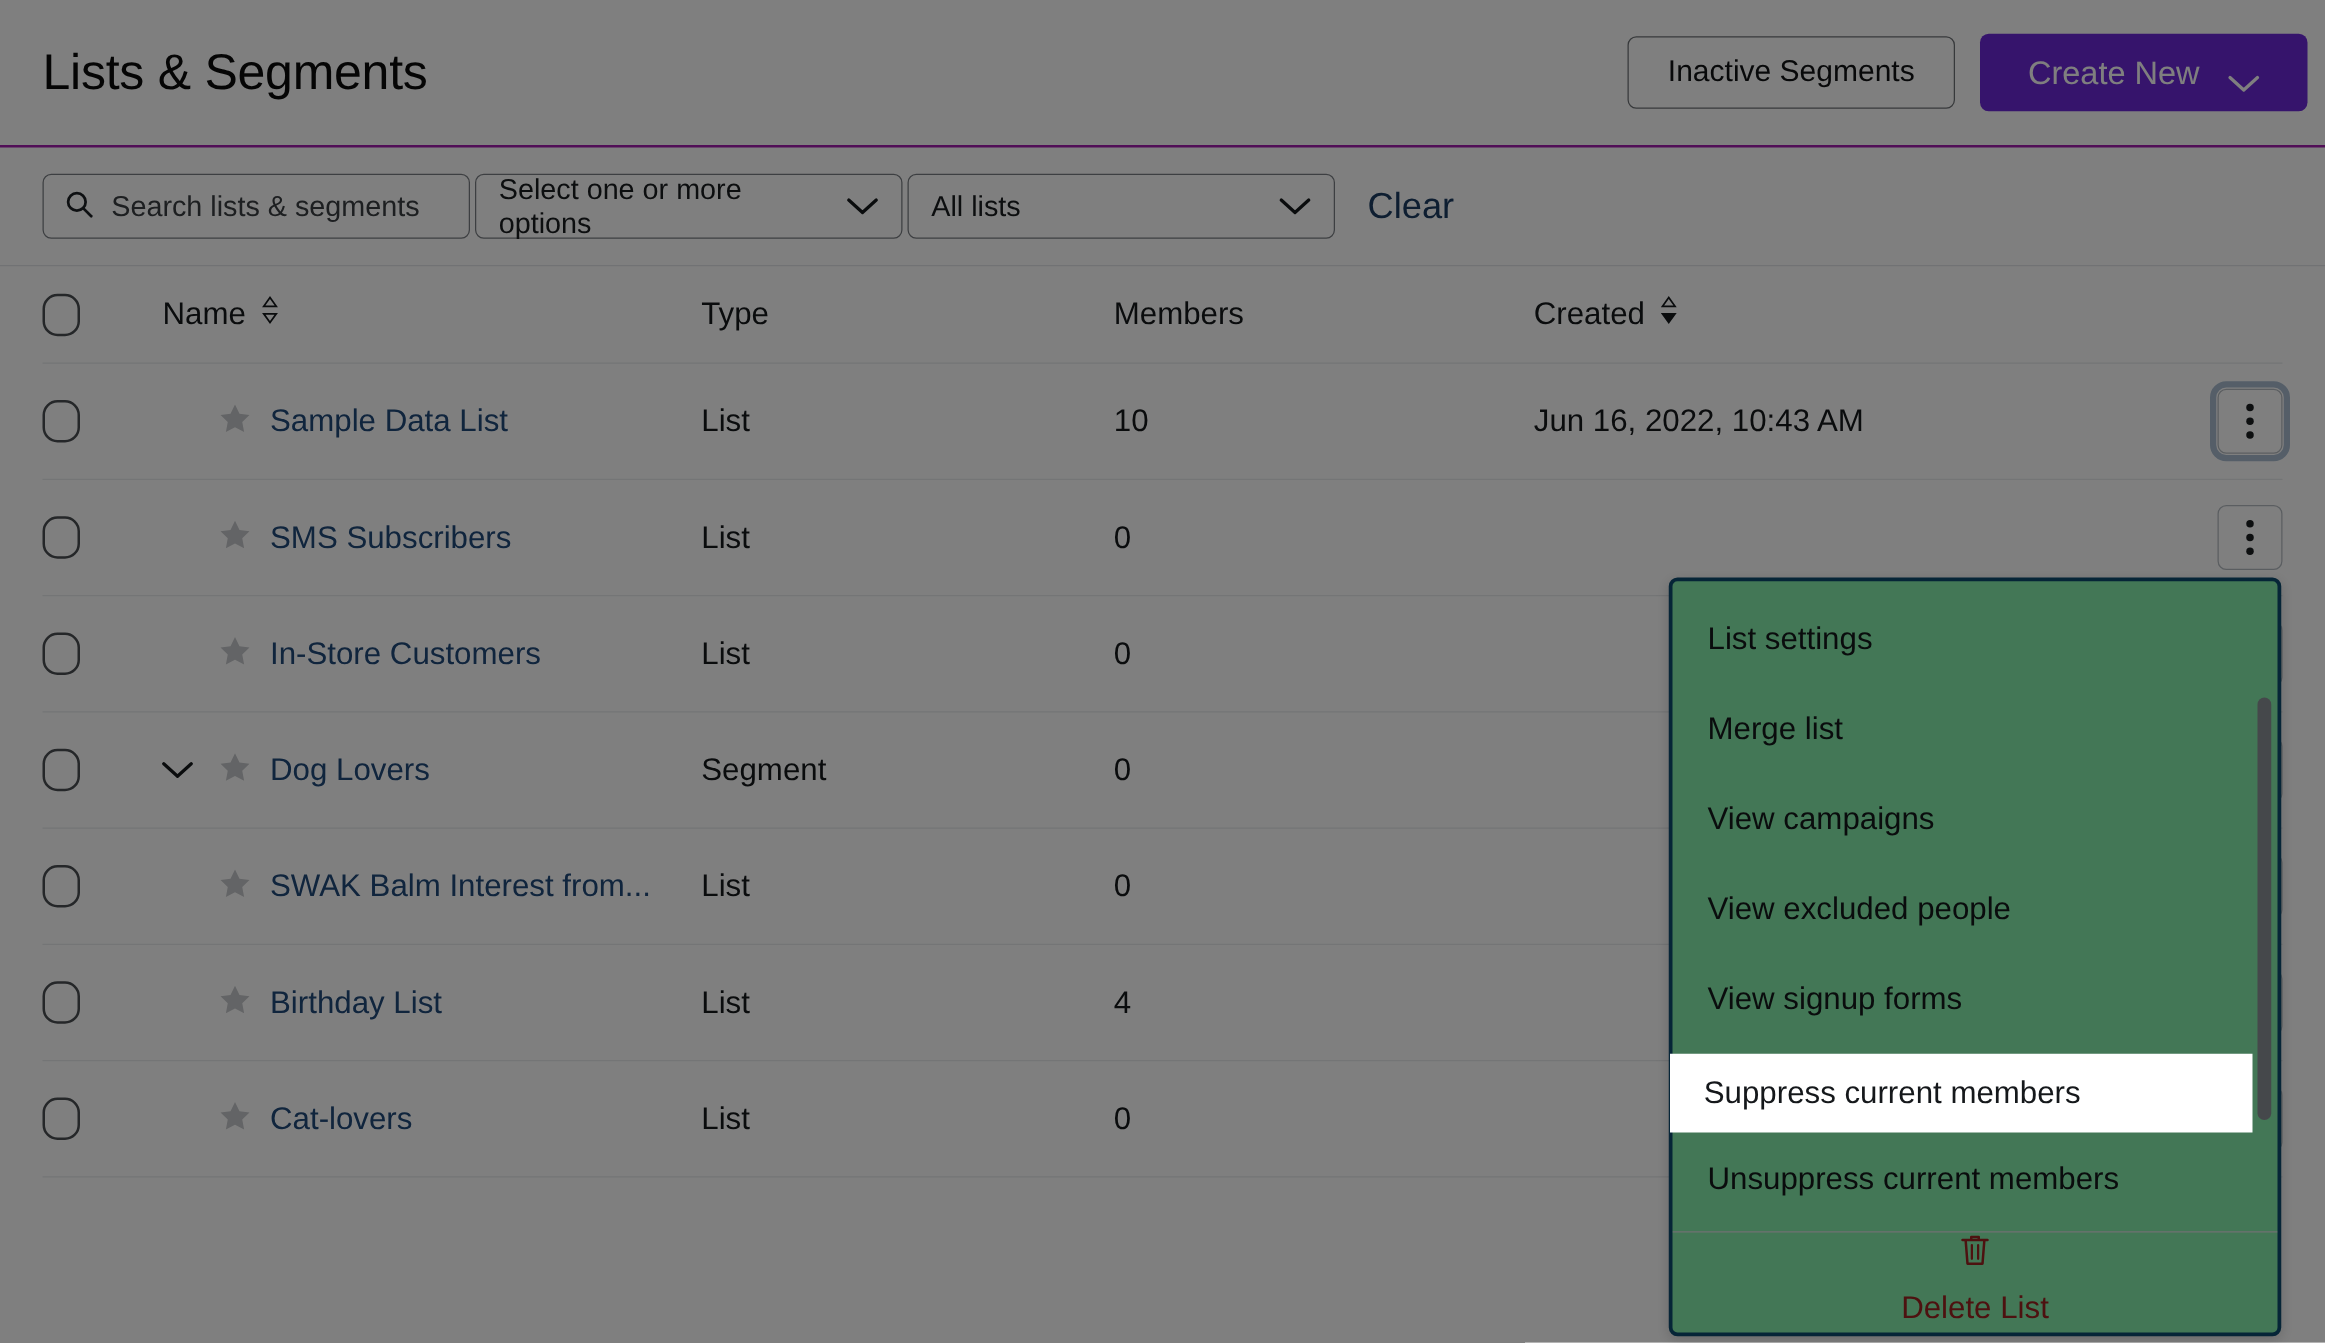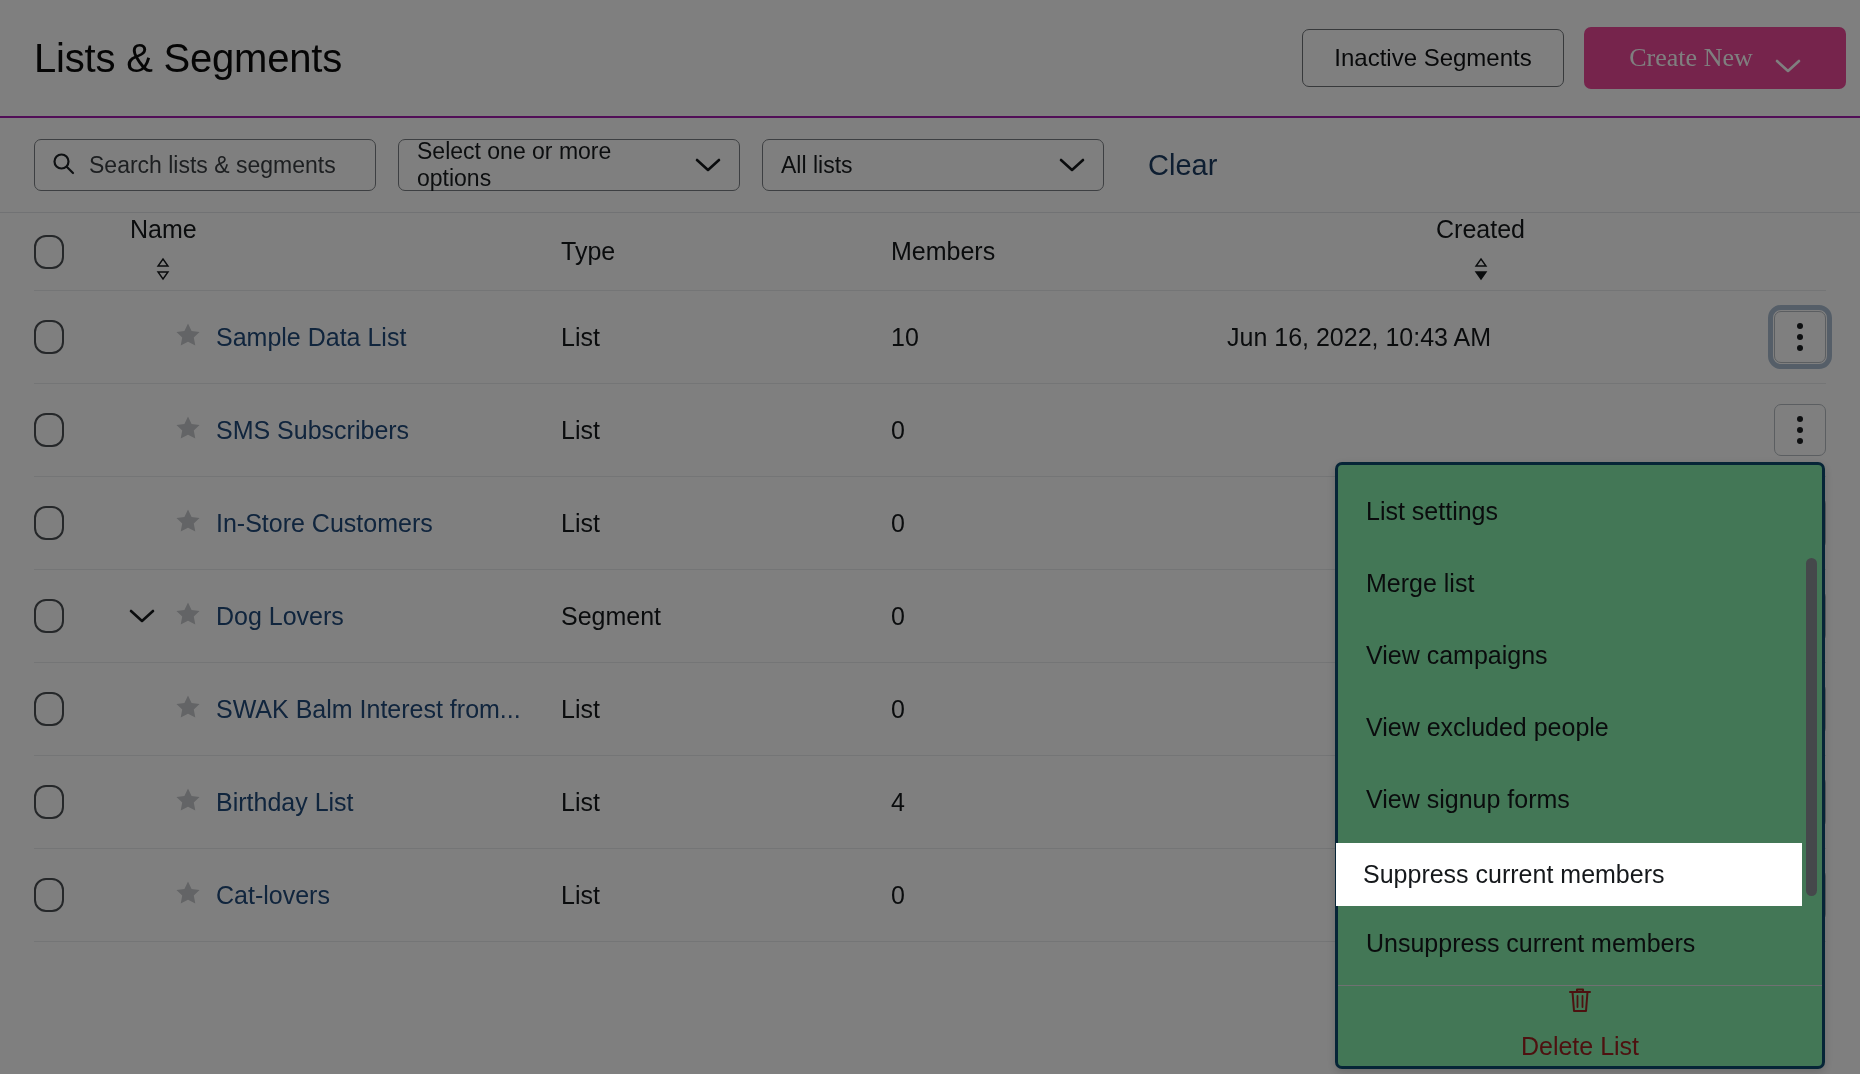--- a/index.html
+++ b/index.html
@@ -50,39 +50,39 @@
     font-family: inherit;
     display: flex; align-items: center; justify-content: center;
     cursor: pointer;
   }
   .btn-primary {
     height: 62px;
     min-width: 262px;
     padding: 0 26px;
     border: none;
     border-radius: 7px;
-    background: #ec4899;
+    background: #6d28d9;
     color: #ffffff;
     font-size: 26px;
-    font-family: Liberation Serif, serif;
+    font-family: Liberation Sans, sans-serif;
     display: flex; align-items: center; gap: 22px;
     justify-content: center;
     cursor: pointer;
   }
   .chev {
     display: inline-block;
     width: 26px; height: 15px;
   }
 
   
   .filterbar {
     height: 95px;
     display: flex;
     align-items: center;
-    gap: 22px;
+    gap: 4px;
     padding: 0 34px;
     border-bottom: 1px solid #e3e5e8;
   }
   .search-box {
     width: 342px; height: 52px;
     border: 1px solid #7b7f84;
     border-radius: 7px;
     display: flex; align-items: center;
     gap: 14px;
     padding: 0 16px;
@@ -124,21 +124,21 @@
   .c-mem   { width: 336px; }
   .c-date  { flex: 1; }
   .c-kebab { width: 92px; display: flex; justify-content: flex-end; align-items: center; }
 
   .th {
     font-size: 25px;
     color: #15181b;
     display: flex; align-items: center; gap: 12px;
     cursor: default;
   }
-  .th.sortable { cursor: pointer; flex-direction: column; }
+  .th.sortable { cursor: pointer; }
 
   .checkbox {
     width: 30px; height: 34px;
     border: 2px solid #4a4e52;
     border-radius: 12px;
     cursor: pointer;
   }
   .expander {
     width: 36px; height: 36px;
     display: flex; align-items: center; justify-content: center;

